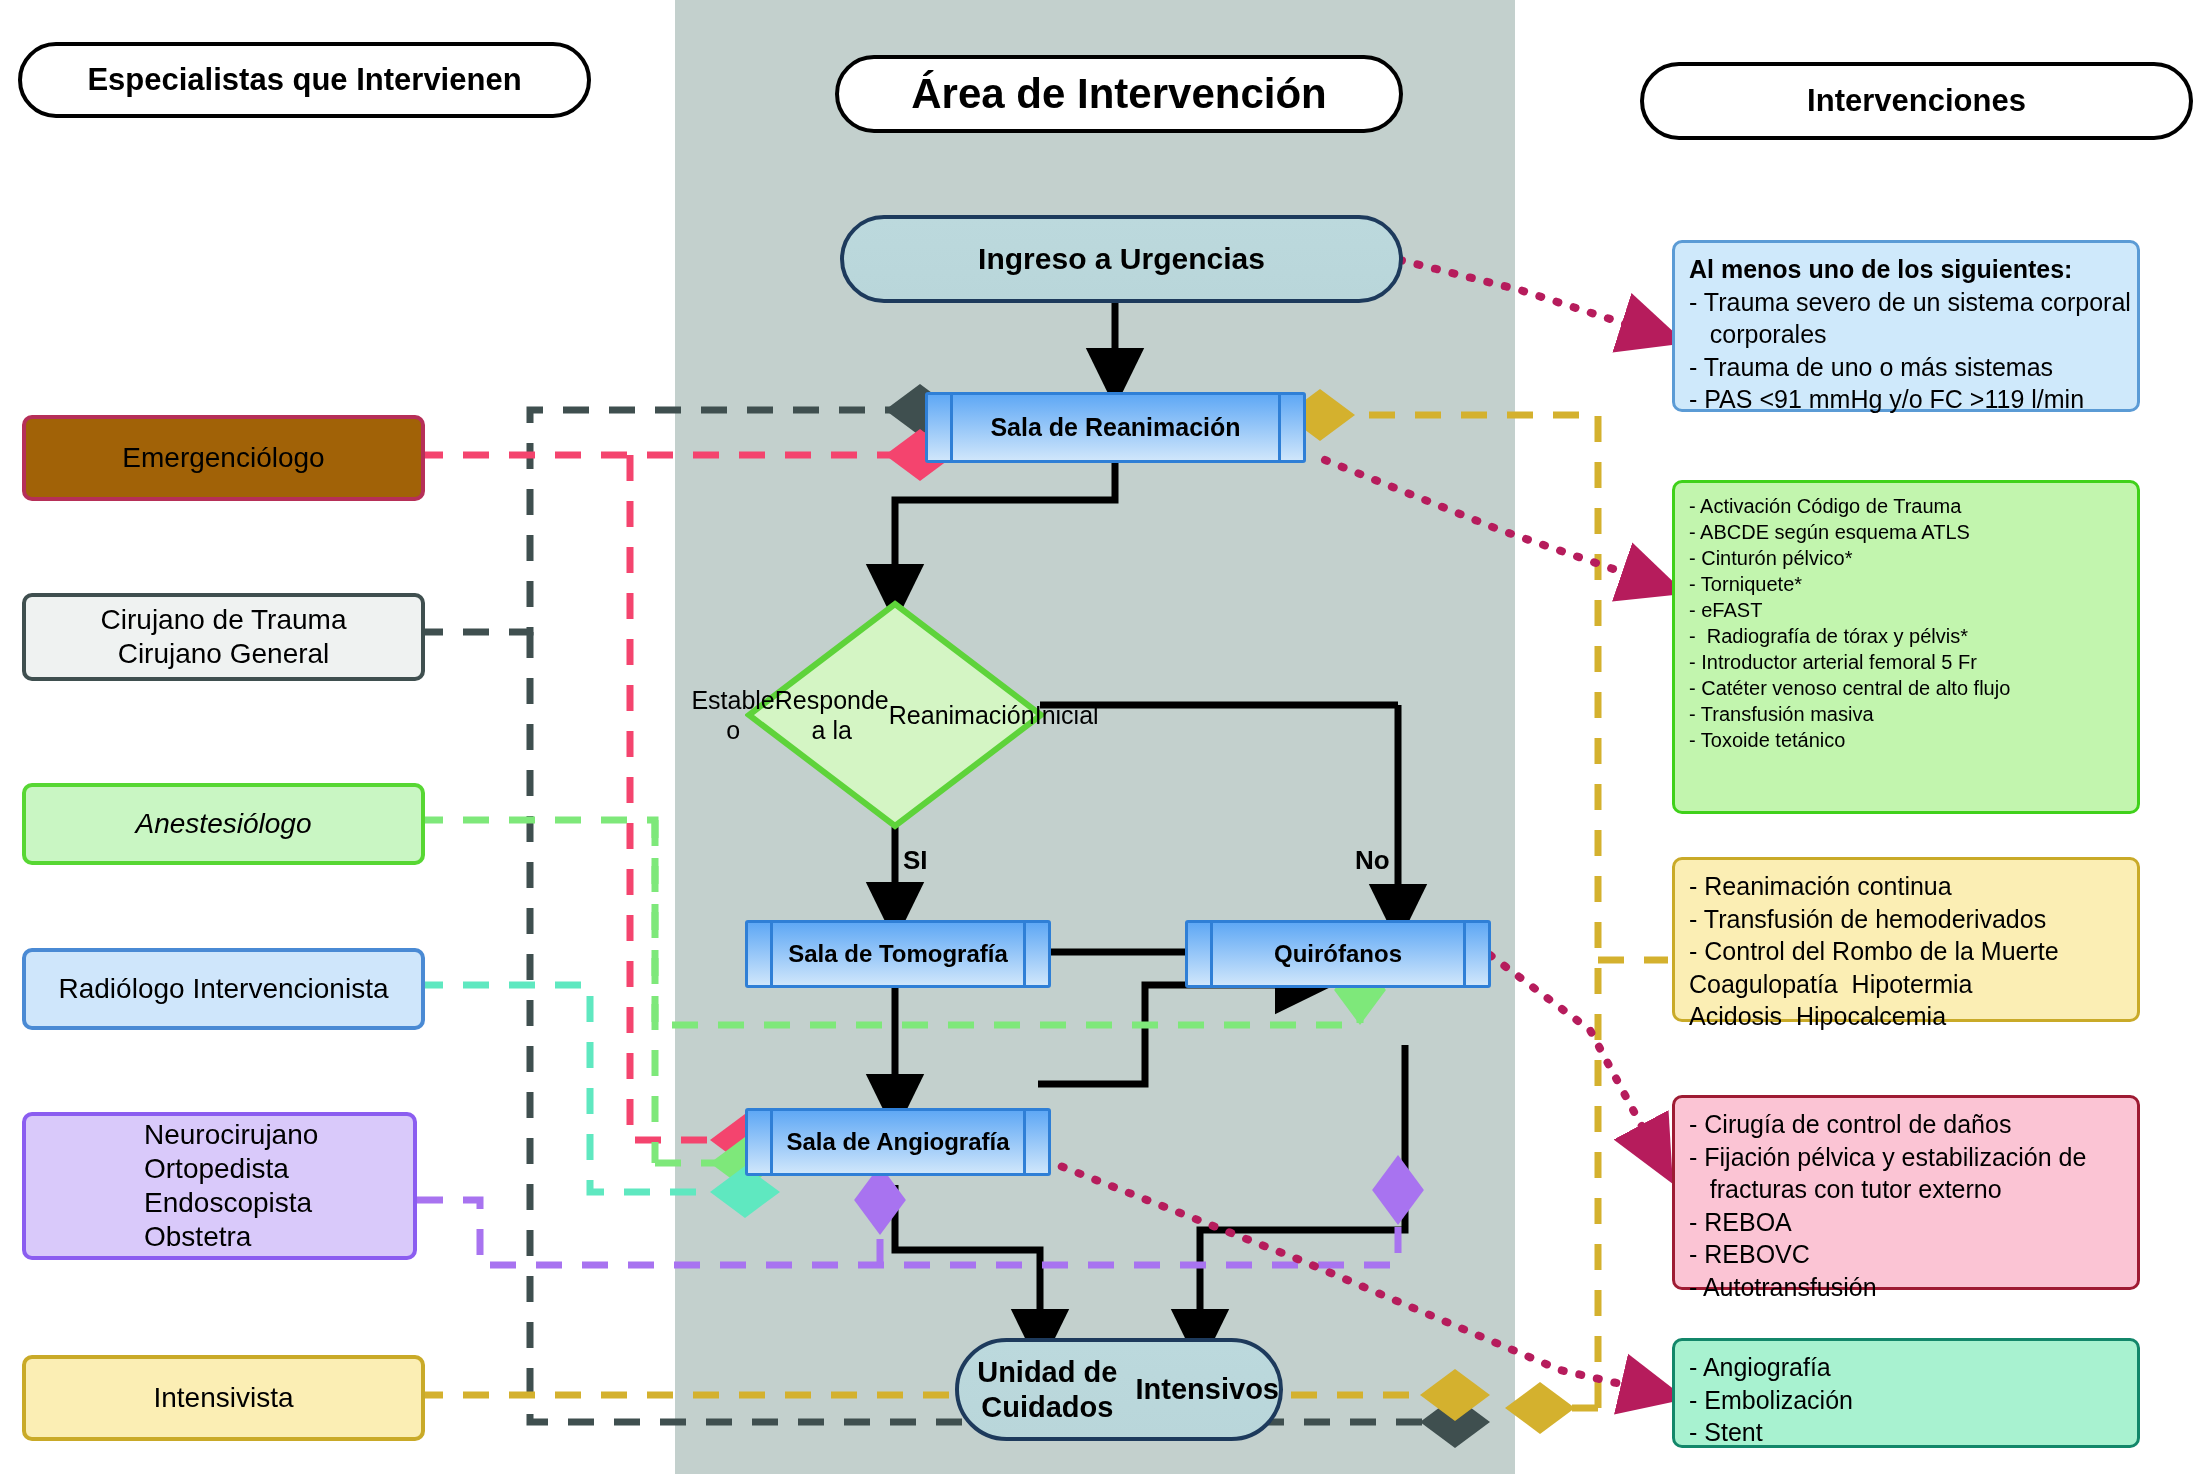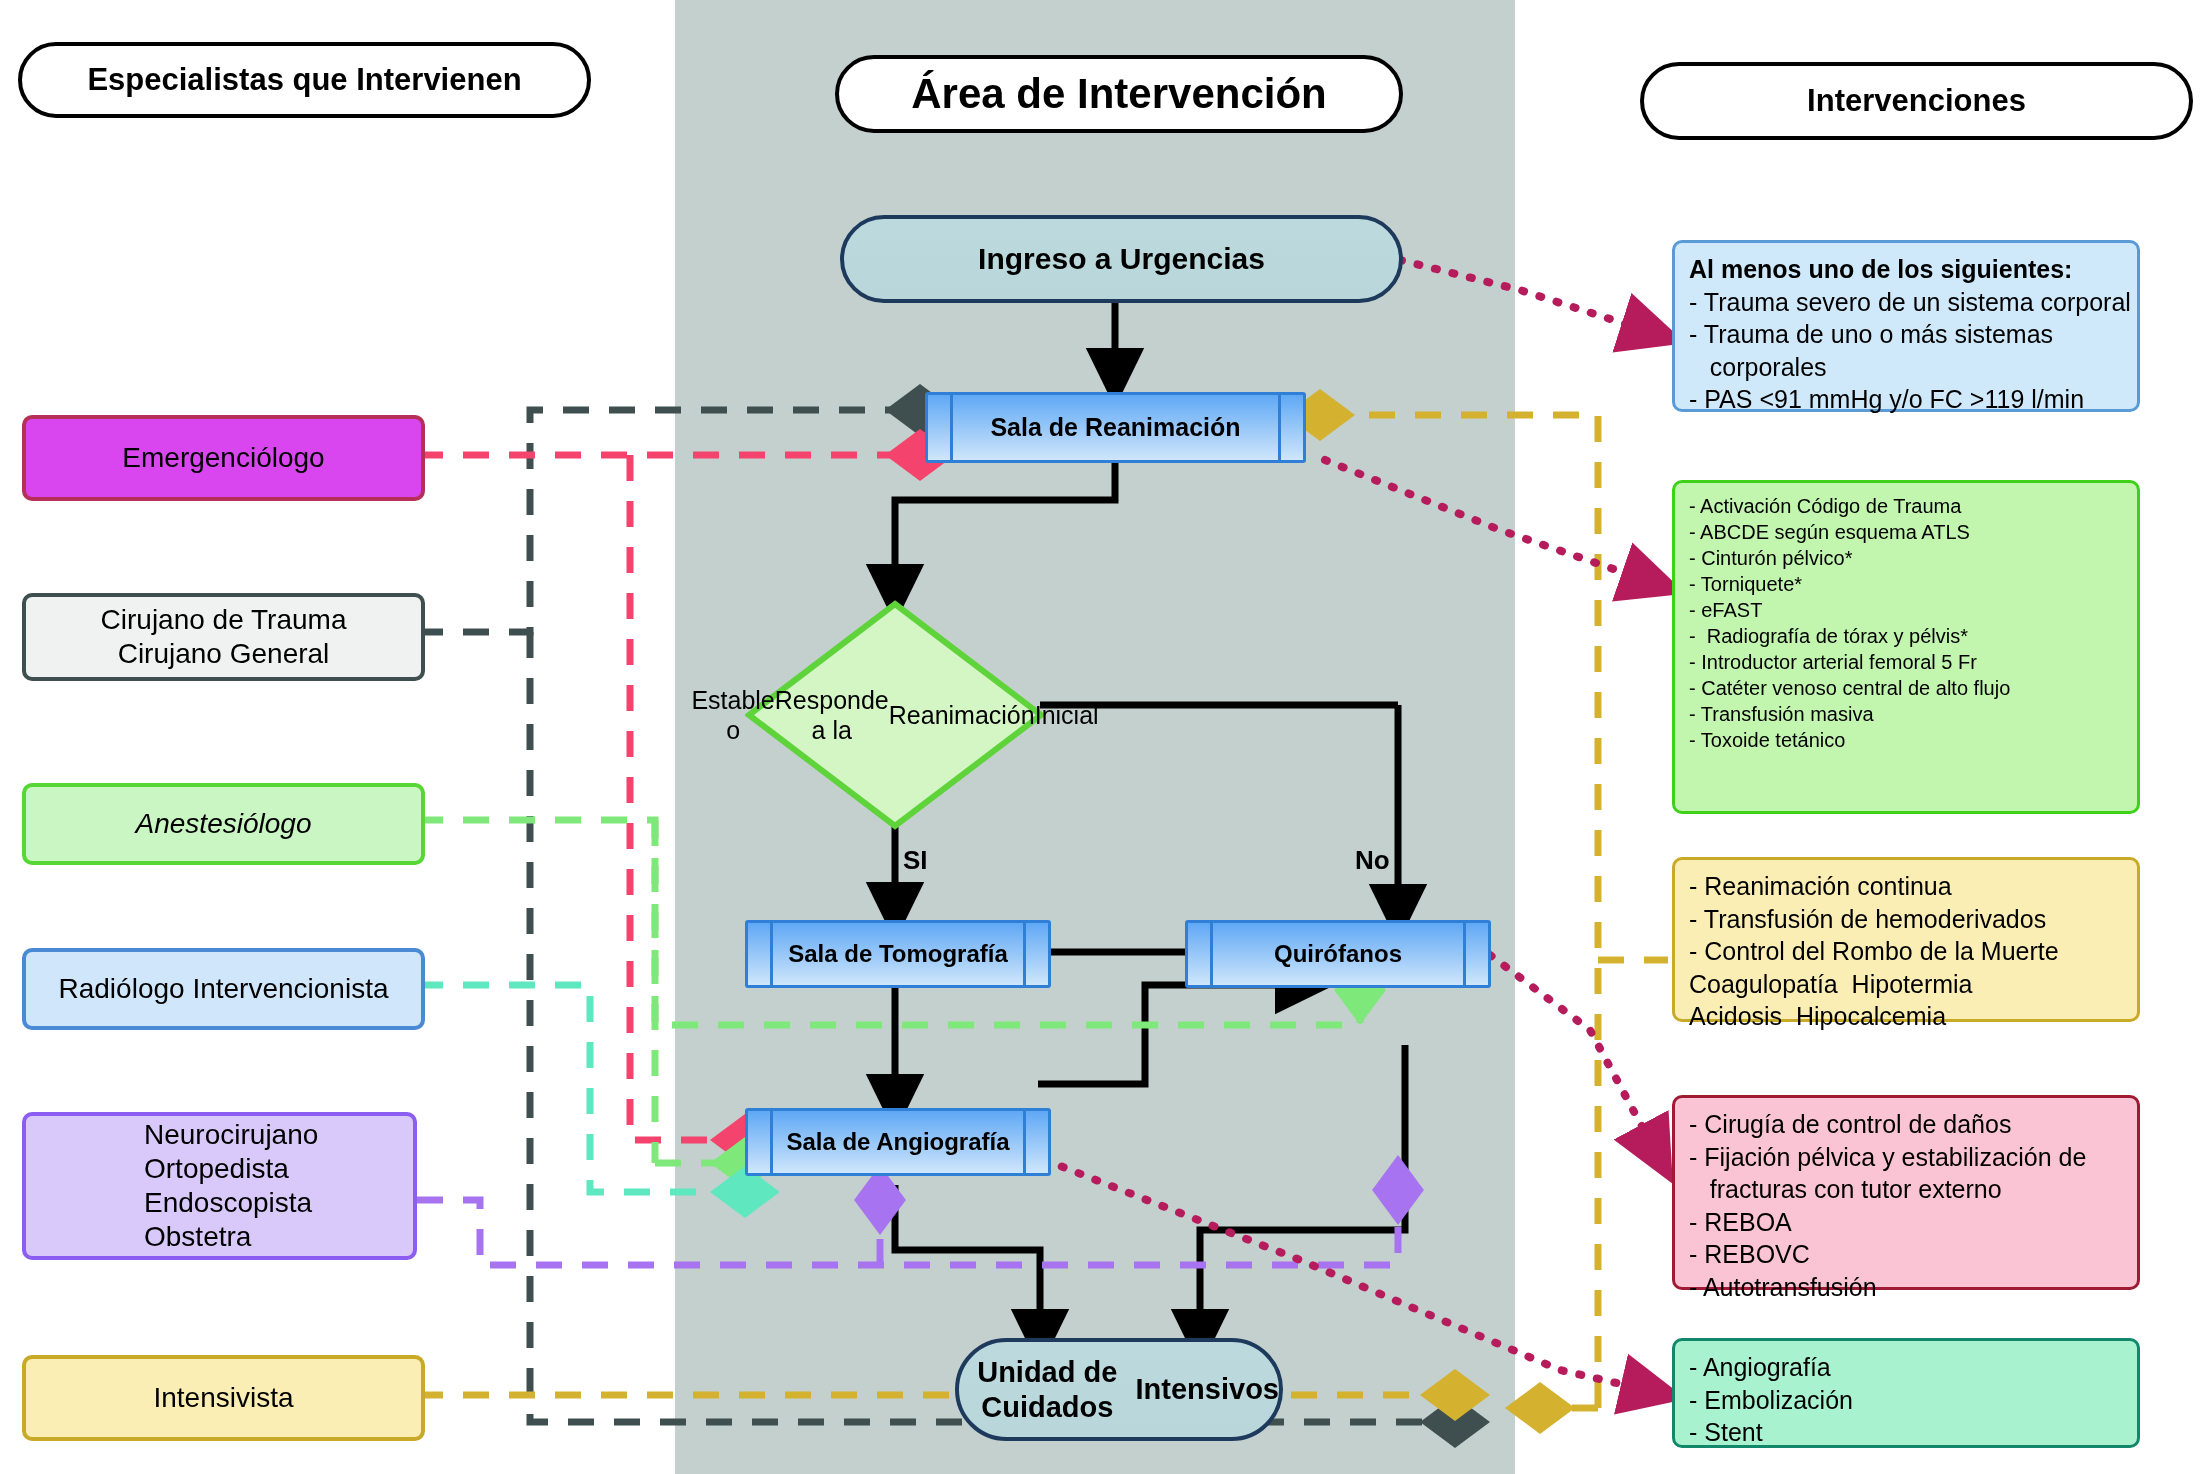--- a/index.html
+++ b/index.html
@@ -123,21 +123,21 @@
     <span>Especialistas que Intervienen</span>
   </div>
   <div class="pill" style="left:835px;top:55px;width:560px;height:70px;font-size:42px;">
     <span>Área de Intervención</span>
   </div>
   <div class="pill" style="left:1640px;top:62px;width:545px;height:70px;font-size:31px;">
     <span>Intervenciones</span>
   </div>
 
   <div class="spec" style="left:22px;top:415px;width:395px;height:78px;font-size:28px;
-              background:#d946ef;border:4px solid #b62f58;">
+              background:#a16207;border:4px solid #b62f58;">
     <div>Emergenciólogo</div>
   </div>
 
   <div class="spec" style="left:22px;top:593px;width:395px;height:80px;font-size:28px;
               background:#eff2f1;border:4px solid #3f4f4f;">
     <div>Cirujano de Trauma</div>
     <div>Cirujano General</div>
   </div>
 
   <div class="spec" style="left:22px;top:783px;width:395px;height:74px;font-size:28px;
@@ -213,22 +213,22 @@
 
   <div class="term" style="left:955px;top:1338px;width:320px;height:95px;font-size:29px;flex-direction:row;">
     <span>Unidad de Cuidados</span>
     <span>Intensivos</span>
   </div>
 
   <div class="ivbox" style="left:1672px;top:240px;width:468px;height:172px;font-size:25px;
               background:#cfe9fb;border:3px solid #5b9bd5;">
     <div class="hd">Al menos uno de los siguientes:</div>
     <div class="ln">- Trauma severo de un sistema corporal</div>
+    <div class="ln">   corporales</div>
     <div class="ln">- Trauma de uno o más sistemas</div>
-    <div class="ln">   corporales</div>
     <div class="ln">- PAS &lt;91 mmHg y/o FC &gt;119 l/min</div>
   </div>
 
   <div class="ivbox" style="left:1672px;top:480px;width:468px;height:334px;font-size:20px;
               background:#c2f5ae;border:3px solid #3fd11a;">
     <div class="ln">- Activación Código de Trauma</div>
     <div class="ln">- ABCDE según esquema ATLS</div>
     <div class="ln">- Cinturón pélvico*</div>
     <div class="ln">- Torniquete*</div>
     <div class="ln">- eFAST</div>

